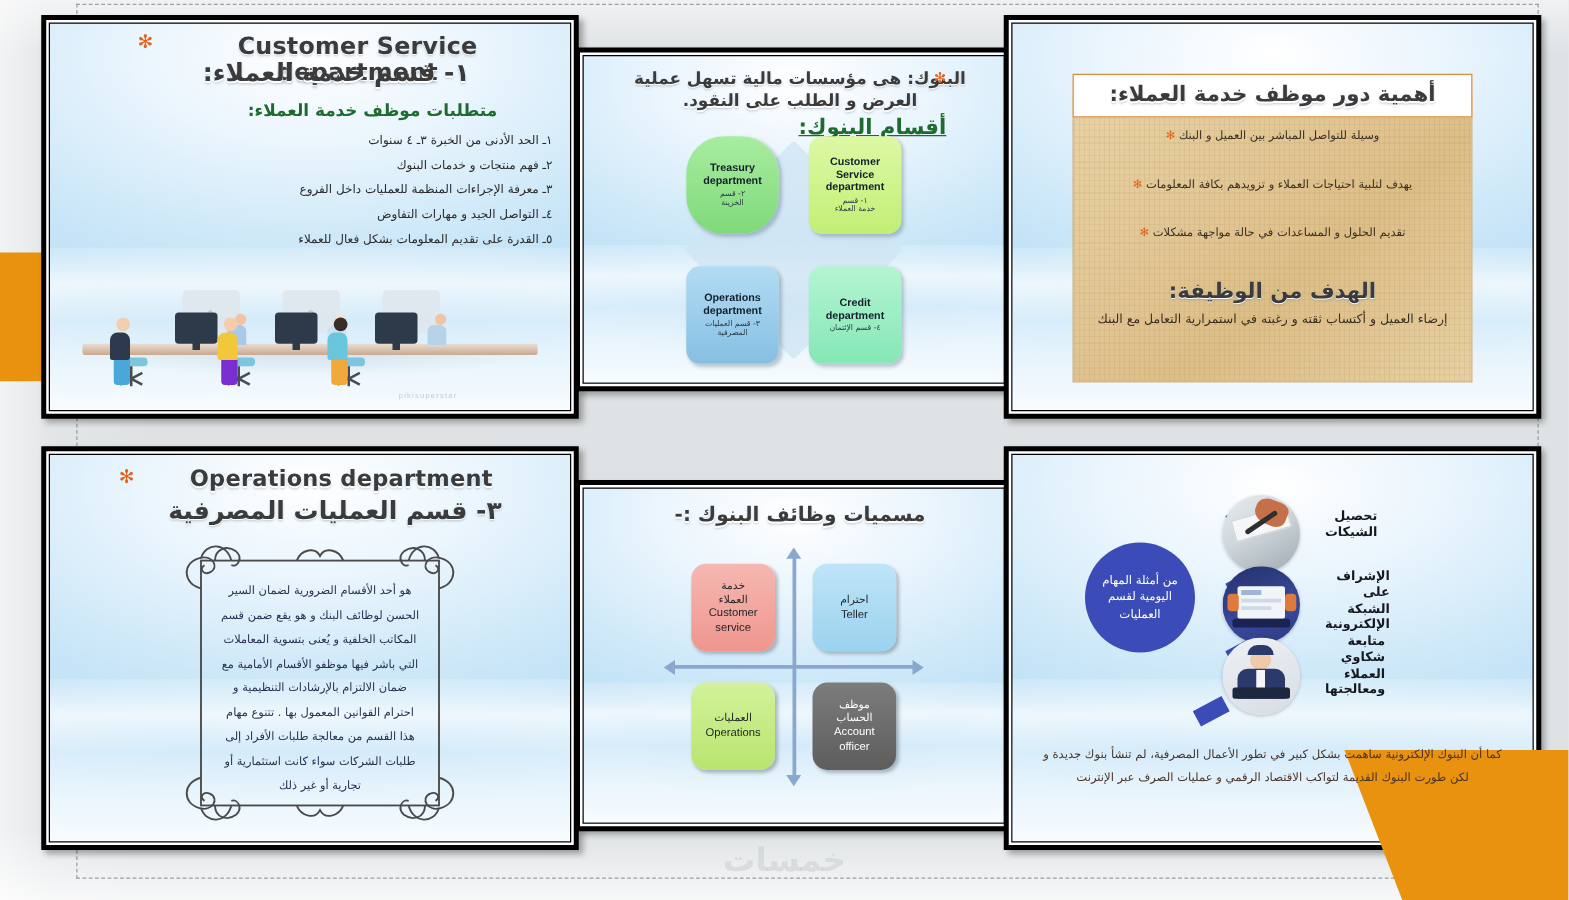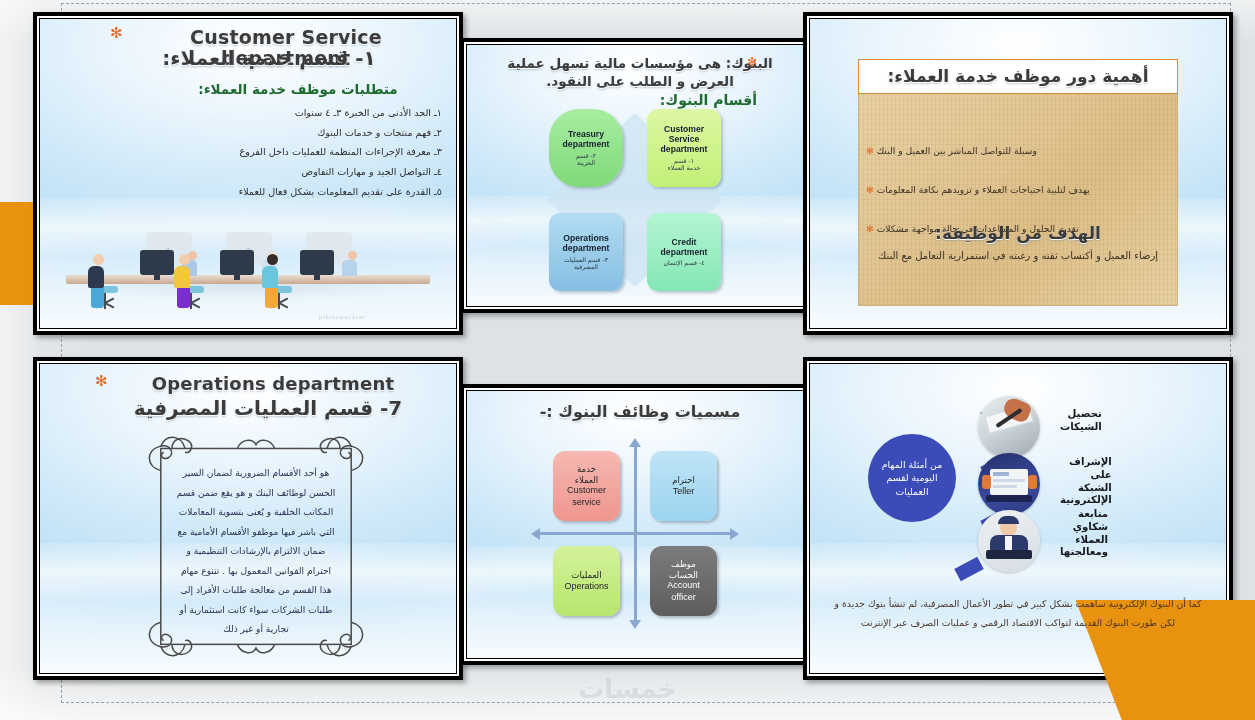--- a/index.html
+++ b/index.html
@@ -149,22 +149,22 @@
   .staff .body{width:15px;height:16px;border-radius:5px 5px 0 0;}
   .wm{position:absolute;right:90px;bottom:2px;font-size:6px;color:#c3ccd3;letter-spacing:1px;}
 
   
   #slide-2 .s2-star{position:absolute;right:46px;top:10px;font-size:12px;z-index:4;}
   #slide-2 .s2-title{
     position:absolute;right:14px;left:24px;top:9px;text-align:center;
     font-size:13.5px;line-height:1.35;
   }
   #slide-2 .s2-sub{
-    position:absolute;right:46px;top:47px;font-size:14px;font-weight:bold;
-    color:#1f6b2f;
+    position:absolute;right:46px;top:47px;font-size:17px;font-weight:bold;
+    color:#1f6b2f;text-decoration:underline;
   }
   .matrix{
     position:absolute;left:50%;top:64px;transform:translateX(-50%);
     width:172px;height:182px;
   }
   .diamond{
     position:absolute;left:50%;top:50%;width:124px;height:124px;
     transform:translate(-50%,-50%) rotate(45deg);
     background:#cfe4f3;opacity:.75;border-radius:3px;
   }
@@ -192,21 +192,21 @@
   #slide-3 .papyrus{
     position:absolute;left:48px;right:48px;top:56px;bottom:22px;
     background:
       repeating-linear-gradient(90deg,rgba(150,115,60,.10) 0px,rgba(150,115,60,.10) 1px,rgba(0,0,0,0) 1px,rgba(0,0,0,0) 4px),
       repeating-linear-gradient(0deg,rgba(150,115,60,.08) 0px,rgba(150,115,60,.08) 1px,rgba(0,0,0,0) 1px,rgba(0,0,0,0) 5px),
       linear-gradient(140deg,#e9d2a4 0%,#e2c796 35%,#dcbe87 60%,#e7d0a2 100%);
     border:1px solid #cdb183;
   }
   #slide-3 .s3-bullets{
     position:absolute;left:56px;right:56px;top:84px;
-    z-index:3;text-align:left;font-size:9.2px;color:#3a2f22;margin-top:42px;
+    z-index:3;text-align:center;font-size:9.2px;color:#3a2f22;
   }
   #slide-3 .s3-bullets .row{margin-bottom:28px;}
   #slide-3 .s3-goal{
     position:absolute;left:56px;right:56px;top:205px;z-index:3;text-align:center;
   }
   #slide-3 .s3-goal .gt{font-size:17px;}
   #slide-3 .s3-goal .gb{font-size:10px;color:#3a2f22;margin-top:8px;}
 
   
   #slide-4 .title-en{
@@ -444,21 +444,21 @@
       </div>
     </div>
   </div>
 
   <div class="slide" id="slide-4">
     <div class="mat">
       <div class="canvas">
 
         <span class="star-1 bullet-star">✻</span>
         <div class="wordart title-en">Operations  department</div>
-        <div class="wordart title-ar ar">7- قسم العمليات المصرفية</div>
+        <div class="wordart title-ar ar">٣- قسم العمليات المصرفية</div>
 
         <div class="ornate">
           <svg class="frame-svg" viewBox="0 0 240 250" preserveAspectRatio="none">
             <g fill="none" stroke="#4a4a4a" stroke-width="1.6">
               <rect x="18" y="20" width="204" height="212"></rect>
               <path d="M18 44 C2 40 2 22 16 18 C28 14 34 26 26 30 C20 33 16 27 21 24"></path>
               <path d="M44 20 C40 4 22 4 18 18"></path>
               <path d="M30 20 C30 10 40 6 48 12 C54 17 50 26 44 24"></path>
               <path d="M222 44 C238 40 238 22 224 18 C212 14 206 26 214 30 C220 33 224 27 219 24"></path>
               <path d="M196 20 C200 4 218 4 222 18"></path>

